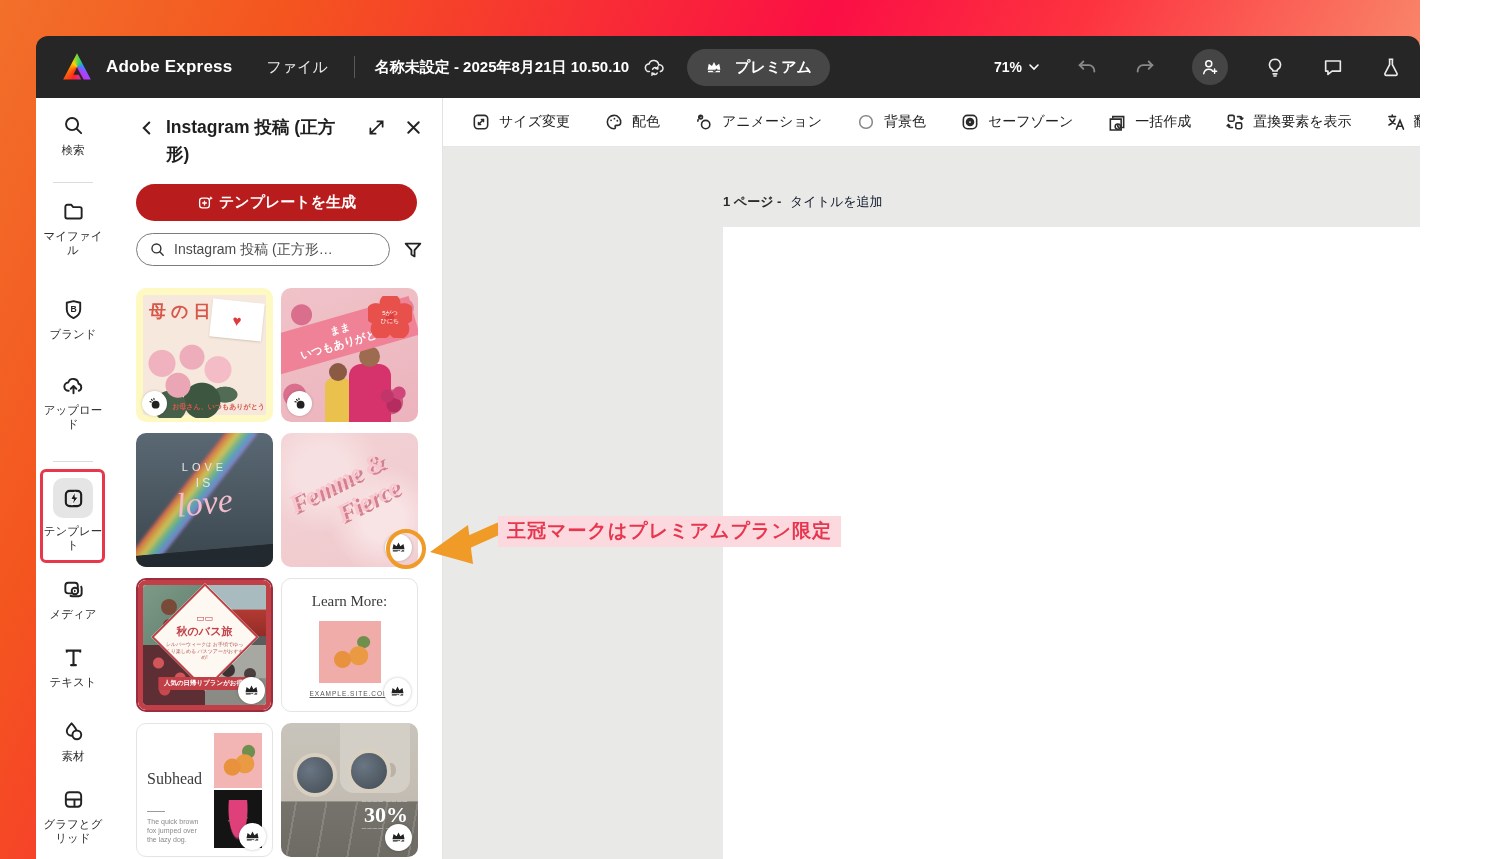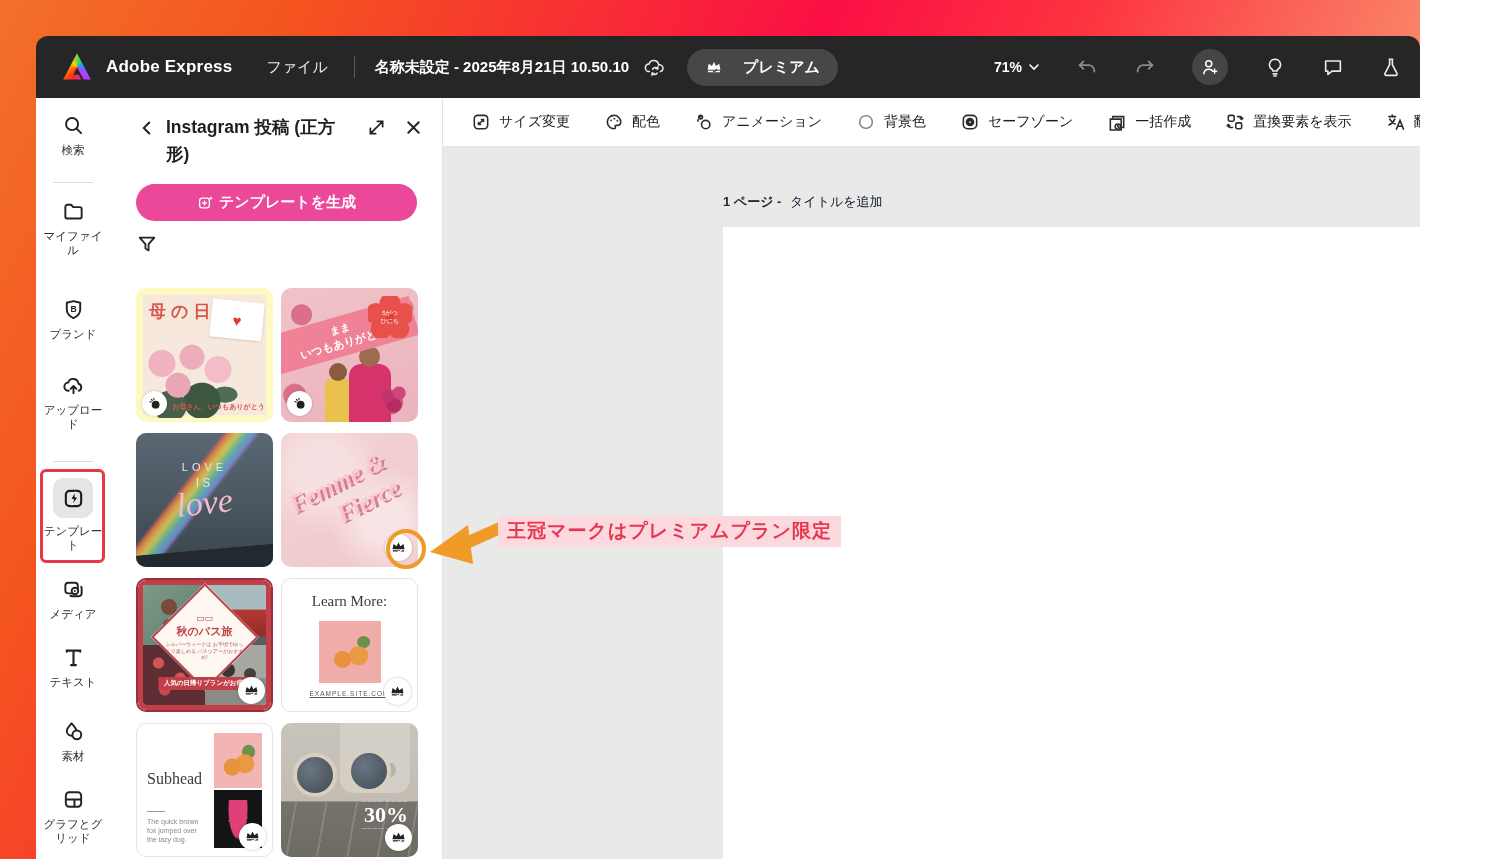--- a/index.html
+++ b/index.html
@@ -16,21 +16,21 @@
   .hdr { height:62px; background:#262626; display:flex; align-items:center; padding:0 18px 0 26px; flex:0 0 62px; }
   .logo { width:30px; height:30px; margin-right:14px;
     background:conic-gradient(from 200deg,#ff2222,#ff8a00,#ffd400,#39d463,#2e8fff,#b43bff,#ff2222);
     clip-path:polygon(50% 4%, 96% 92%, 72% 92%, 50% 52%, 38% 76%, 56% 76%, 64% 92%, 4% 92%); }
   .brand { color:#fff; font-size:17px; font-weight:bold; letter-spacing:.2px; margin-right:34px; white-space:nowrap; }
   .menu-file { color:#ececec; font-size:15px; margin-right:26px; cursor:default; }
   .hdr-sep { width:1px; height:22px; background:#5a5a5a; margin-right:20px; }
   .doc-title { color:#fff; font-size:15px; font-weight:bold; white-space:nowrap; margin-right:14px; }
   .hicon { width:22px; height:22px; color:#e9e9e9; flex:0 0 auto; }
   .hicon svg { width:100%; height:100%; display:block; }
-  .premium-pill { display:flex; align-items:flex-start; gap:20px; background:#474747; border-radius:999px;
+  .premium-pill { display:flex; align-items:flex-start; gap:12px; background:#474747; border-radius:999px;
     padding:9px 18px; margin-left:22px; color:#fff; font-size:15px; font-weight:bold; white-space:nowrap; }
   .hdr-right { margin-left:auto; display:flex; align-items:center; gap:36px; }
   .zoom-ctl { display:flex; align-items:center; gap:6px; color:#fff; font-size:14px; font-weight:bold; }
   .muted { color:#8a8a8a; }
   .invite-circle { width:36px; height:36px; border-radius:50%; background:#454545; display:flex; align-items:center; justify-content:center; }
 
   
   .body-row { display:flex; flex:1; min-height:0; }
 
   
@@ -42,21 +42,21 @@
   .icon-box-active { width:40px; height:40px; background:#e5e5e5; border-radius:10px; display:flex; align-items:center; justify-content:center; }
   .rail-annot { position:absolute; left:4px; top:371px; width:65px; height:94px; border:3px solid #e8374a; border-radius:6px; pointer-events:none; }
 
   
   .panel { width:333px; background:#fff; border-right:1px solid #e3e3e3; position:relative; flex:0 0 333px; }
   .p-head { position:absolute; top:16px; left:26px; right:18px; display:flex; }
   .back-btn { width:22px; height:22px; color:#222; margin-top:3px; }
   .p-title { font-size:17.5px; font-weight:bold; color:#1f1f1f; line-height:27px; width:190px; margin-left:8px; }
   .p-head-icons { margin-left:auto; display:flex; gap:16px; }
   .p-head-icons .pi { width:21px; height:21px; color:#222; margin-top:3px; }
-  .gen-btn { position:absolute; top:86px; left:26px; width:281px; height:37px; border-radius:19px; background:#ec4899;
+  .gen-btn { position:absolute; top:86px; left:26px; width:281px; height:37px; border-radius:19px; background:#b91c1c;
     display:flex; align-items:center; justify-content:center; gap:4px; color:#fff; font-size:15px; font-weight:bold; cursor:pointer; border:none; }
   .gen-btn svg { width:18px; height:18px; }
   .search-row { position:absolute; top:135px; left:26px; right:18px; display:flex; align-items:center; gap:12px; }
   .search-box { flex:1; height:33px; border:1.5px solid #7c7c7c; border-radius:17px; display:flex; align-items:center; padding:0 12px; gap:8px; background:#fff; }
   .search-box svg { width:17px; height:17px; color:#333; flex:0 0 auto; }
   .search-box input { border:none; outline:none; font-size:14px; color:#4b4b4b; width:100%; background:transparent; font-family:inherit; }
   .filter-btn { width:22px; height:22px; color:#222; }
 
   
   .grid { position:absolute; top:190px; left:26px; width:282px; display:grid; grid-template-columns:137px 137px; column-gap:8px; row-gap:11px; }
@@ -377,20 +377,27 @@
         <button class="gen-btn">
           <svg viewBox="0 0 24 24" fill="none" stroke="#fff" stroke-width="1.8" stroke-linecap="round">
               <rect x="3.5" y="5.5" width="13" height="13" rx="3.5"></rect>
               <path d="M18.5 2.8l.8 2 2 .8-2 .8-.8 2-.8-2-2-.8 2-.8z" fill="#fff" stroke="none"></path>
               <path d="M10 9.5v5M7.5 12h5"></path>
             </svg>
           <span>テンプレートを生成</span>
         </button>
 
         <div class="search-row">
+          <div class="search-box">
+            <svg viewBox="0 0 24 24" fill="none" stroke="currentColor" stroke-width="2">
+                <circle cx="10.5" cy="10.5" r="6.3"></circle>
+                <path d="M15.2 15.2 20 20" stroke-linecap="round"></path>
+              </svg>
+            <input type="text" readonly="" value="Instagram 投稿 (正方形…" style="">
+          </div>
           <div class="filter-btn">
             <svg viewBox="0 0 24 24" fill="none" stroke="currentColor" stroke-width="2" stroke-linejoin="round">
                 <path d="M4 5h16l-6.3 7.2V19l-3.4-2v-4.8z"></path>
               </svg>
           </div>
         </div>
 
         <div class="grid">
 
           <div class="card c1">

